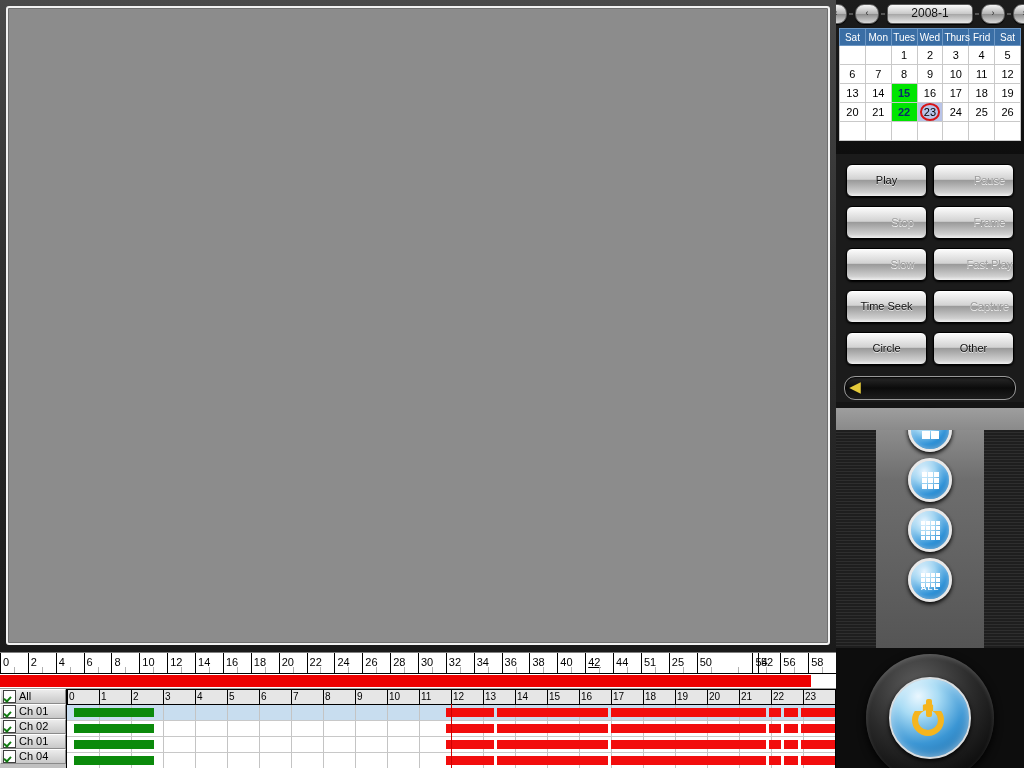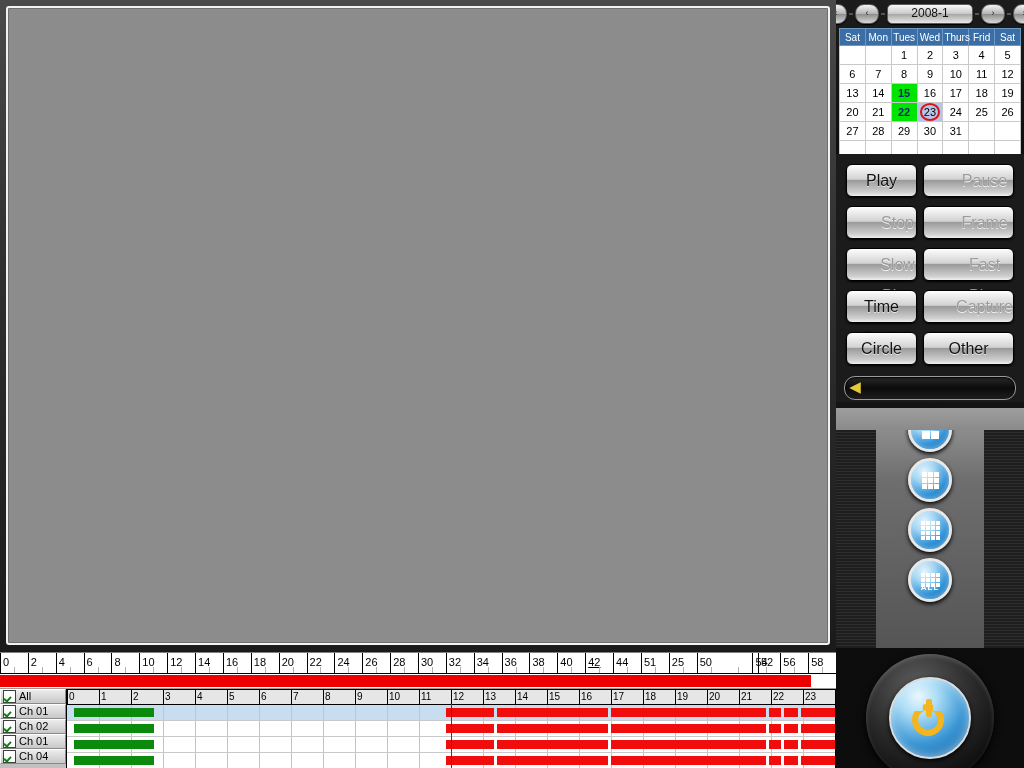--- a/index.html
+++ b/index.html
@@ -85,21 +85,21 @@
   #cal-table td.sel{background:#b9c4e8;}
   #cal-table td.sel:before{content:"";position:absolute;left:2px;top:0px;
     right:2px;bottom:0px;border:2px solid #d81414;border-radius:50%;}
   #cal-table td.sel span{position:relative;}
 
   
   #btn-block{position:relative;width:188px;height:220px;background:#1b1b1b;
     padding:10px 10px 0;box-sizing:border-box;
     display:grid;grid-template-columns:1fr 1fr;grid-gap:9px 6px;align-content:start;}
   .cbtn{height:31px;border-radius:6px;text-align:center;line-height:31px;
-    font-size:16px;
+    font-size:11px;
     background:linear-gradient(180deg,#fdfdfd 0%,#d2d2d2 46%,#9b9b9b 50%,#cfcfcf 88%,#efefef 100%);
     border:1px solid #000;box-shadow:0 1px 2px #000, inset 0 1px 0 #fff;
     color:#111;text-shadow:0 1px 0 rgba(255,255,255,.7);}
   .cbtn.disabled{color:#9d9d9d;text-shadow:0 1px 0 #f2f2f2;padding-left:32px;}
 
   
   #vol-wrap{position:relative;width:188px;height:28px;background:#1b1b1b;
     padding:2px 8px;box-sizing:border-box;}
   #vol-track{position:relative;height:22px;border-radius:11px;
     background:linear-gradient(180deg,#2a2a2a,#0b0b0b 50%,#1d1d1d);
@@ -458,29 +458,20 @@
             <tr>
               <td><span>20</span></td>
               <td><span>21</span></td>
               <td class="hasrec"><span>22</span></td>
               <td class="sel"><span>23</span></td>
               <td><span>24</span></td>
               <td><span>25</span></td>
               <td><span>26</span></td>
             </tr>
             <tr>
-              <td><span>27</span></td>
-              <td><span>28</span></td>
-              <td><span>29</span></td>
-              <td><span>30</span></td>
-              <td><span>31</span></td>
-              <td><span></span></td>
-              <td><span></span></td>
-            </tr>
-            <tr>
               <td><span></span></td>
               <td><span></span></td>
               <td><span></span></td>
               <td><span></span></td>
               <td><span></span></td>
               <td><span></span></td>
               <td><span></span></td>
             </tr>
           </tbody>
       </table>

